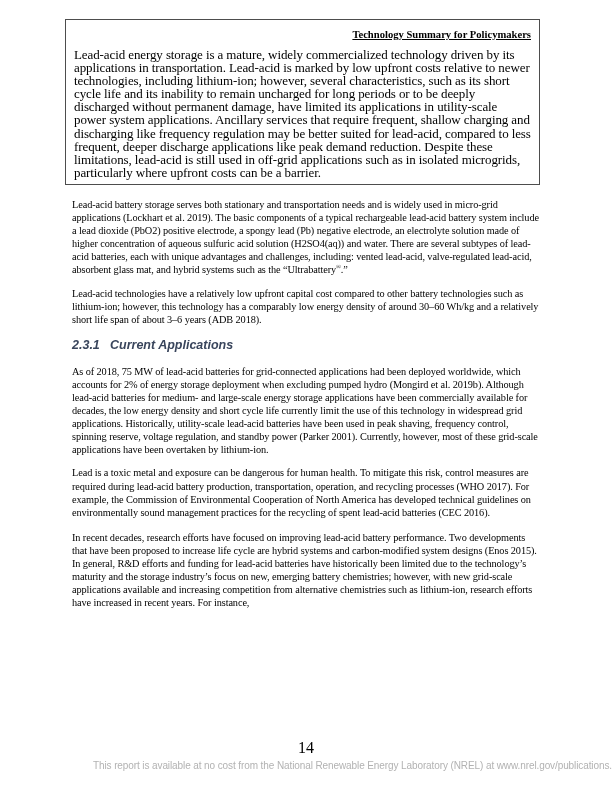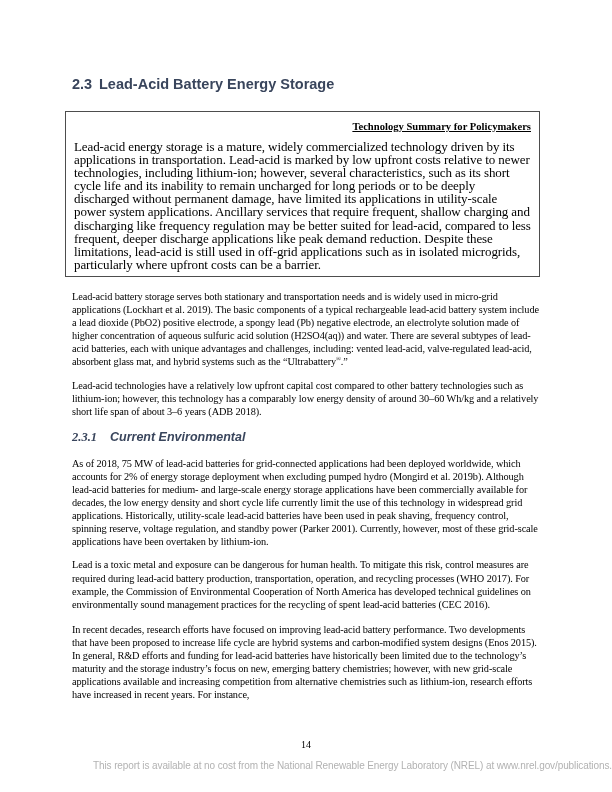--- a/index.html
+++ b/index.html
@@ -73,62 +73,60 @@
     font-family: "Liberation Sans", sans-serif;
     font-weight: bold;
     font-style: italic;
     font-size: 12.5px;
     line-height: 15px;
     color: #39455c;
   }
   h2.subhead .num {
     display: inline-block;
     width: 38px;
-    font-family: Liberation Serif, serif;
   }
   .footer-pagenum {
     position: absolute;
     left: 0;
     right: 0;
     top: 739px;
     text-align: center;
     font-family: "Liberation Serif", serif;
-    font-size: 10px;
+    font-size: 16px;
     color: #000000;
   }
   .footer-notice {
     position: absolute;
     left: 0;
     right: 0;
     top: 760px;
     text-align: right;
     font-family: "Liberation Sans", sans-serif;
     font-size: 10px;
     color: #b2b2b2;
     letter-spacing: -0.1px;
   }
 </style>
 </head>
 <body>
 
 <div class="page">
   <div class="content">
 
-    <h1 class="doc-title"><span class="title-num">2.3</span><span>Lead-Acid Battery Energy Storage</span></h1>
 
     <div class="summary-box">
       <div class="box-heading">Technology Summary for Policymakers</div>
       <p class="box-body">Lead-acid energy storage is a mature, widely commercialized technology driven by its applications in transportation. Lead-acid is marked by low upfront costs relative to newer technologies, including lithium-ion; however, several characteristics, such as its short cycle life and its inability to remain uncharged for long periods or to be deeply discharged without permanent damage, have limited its applications in utility-scale power system applications. Ancillary services that require frequent, shallow charging and discharging like frequency regulation may be better suited for lead-acid, compared to less frequent, deeper discharge applications like peak demand reduction. Despite these limitations, lead-acid is still used in off-grid applications such as in isolated microgrids, particularly where upfront costs can be a barrier.</p>
     </div>
 
     <p class="body after-box"><span>Lead-acid battery storage serves both stationary and transportation needs and is widely used in micro-grid applications (Lockhart et al. 2019). The basic components of a typical rechargeable lead-acid battery system include a lead dioxide (PbO2) positive electrode, a spongy lead (Pb) negative electrode, an electrolyte solution made of higher concentration of aqueous sulfuric acid solution (H2SO4(aq)) and water. There are several subtypes of lead-acid batteries, each with unique advantages and challenges, including: vented lead-acid, valve-regulated lead-acid, absorbent glass mat, and hybrid systems such as the “Ultrabattery</span><sup>®</sup><span>.”</span></p>
 
     <p class="body">Lead-acid technologies have a relatively low upfront capital cost compared to other battery technologies such as lithium-ion; however, this technology has a comparably low energy density of around 30–60 Wh/kg and a relatively short life span of about 3–6 years (ADB 2018).</p>
 
-    <h2 class="subhead"><span class="num">2.3.1</span><span>Current Environmental</span></h2>
+    <h2 class="subhead"><span class="num">2.3.1</span><span>Current Applications</span></h2>
 
     <p class="body tight">As of 2018, 75 MW of lead-acid batteries for grid-connected applications had been deployed worldwide, which accounts for 2% of energy storage deployment when excluding pumped hydro (Mongird et al. 2019b). Although lead-acid batteries for medium- and large-scale energy storage applications have been commercially available for decades, the low energy density and short cycle life currently limit the use of this technology in widespread grid applications. Historically, utility-scale lead-acid batteries have been used in peak shaving, frequency control, spinning reserve, voltage regulation, and standby power (Parker 2001). Currently, however, most of these grid-scale applications have been overtaken by lithium-ion.</p>
 
     <p class="body">Lead is a toxic metal and exposure can be dangerous for human health. To mitigate this risk, control measures are required during lead-acid battery production, transportation, operation, and recycling processes (WHO 2017). For example, the Commission of Environmental Cooperation of North America has developed technical guidelines on environmentally sound management practices for the recycling of spent lead-acid batteries (CEC 2016).</p>
 
 
     <p class="body tight">In recent decades, research efforts have focused on improving lead-acid battery performance. Two developments that have been proposed to increase life cycle are hybrid systems and carbon-modified system designs (Enos 2015). In general, R&amp;D efforts and funding for lead-acid batteries have historically been limited due to the technology’s maturity and the storage industry’s focus on new, emerging battery chemistries; however, with new grid-scale applications available and increasing competition from alternative chemistries such as lithium-ion, research efforts have increased in recent years. For instance,</p>
 
   </div>
 

